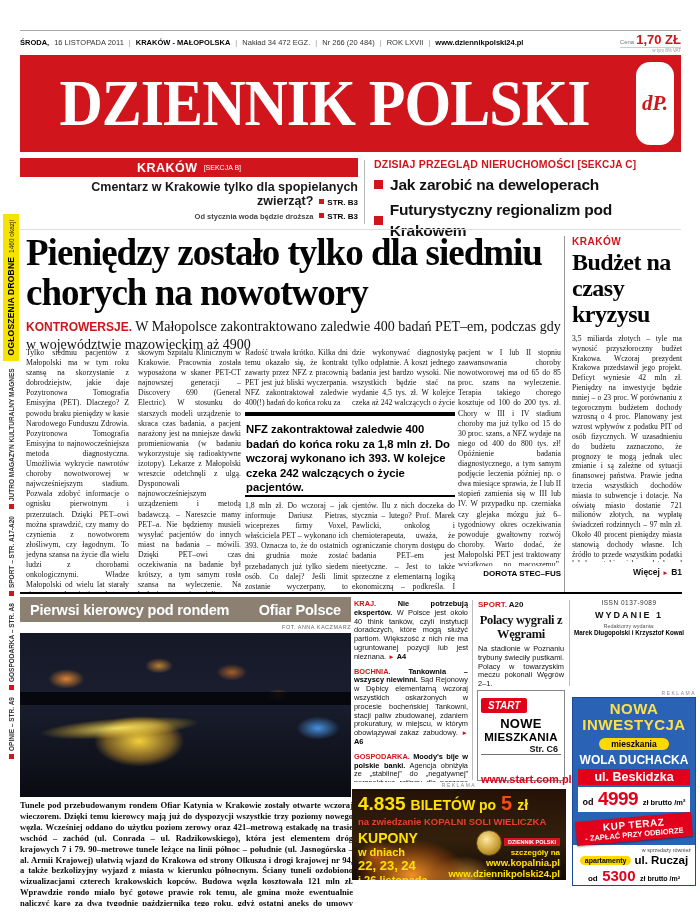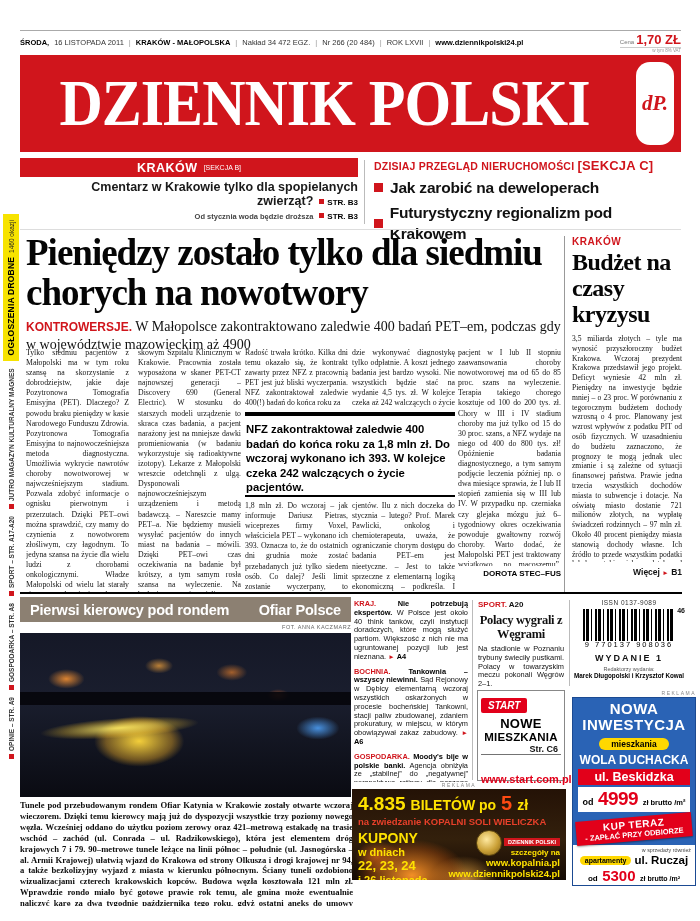--- a/index.html
+++ b/index.html
@@ -31,21 +31,21 @@
   .teaser-left .bar .nm { font-weight:bold; font-size:12.5px; letter-spacing:.5px; }
   .teaser-left .bar .tag { font-size:7px; }
   .teaser-left .hl { margin-top:3px; text-align:right; font-weight:bold; font-size:12.5px; line-height:14px; color:#1a1a1a; width:280px; margin-left:auto; }
   .teaser-left .sub { margin-top:2px; text-align:right; font-weight:bold; font-size:7.5px; color:#444; }
   .pageref { font-weight:bold; font-size:8px; color:#000; }
   .sq { display:inline-block; width:5px; height:5px; background:#d0151c; margin:0 3px 1px 6px; }
   .sq.big { width:9px; height:9px; margin:0 7px 0 0; }
   .teaser-divider { position:absolute; left:364px; top:160px; width:1px; height:64px; background:#bbb; }
   .teaser-right { position:absolute; left:374px; top:158px; width:307px; }
   .teaser-right .kicker { color:#d0151c; font-weight:bold; font-size:10.5px; letter-spacing:.2px; }
-  .teaser-right .kicker .tag { font-size:13px; }
+  .teaser-right .kicker .tag { font-size:10px; }
   .teaser-right .item { font-weight:bold; font-size:15.5px; line-height:21px; color:#111; letter-spacing:-.2px; display:flex; align-items:center; margin-top:4px; }
   .rule-light { position:absolute; left:20px; right:19px; top:229px; height:1px; background:#ddd; }
 
   
   .side-strip { position:absolute; left:2px; top:234px; width:18px; height:674px; overflow:visible; }
   .strip-rotor { position:absolute; left:0; top:674px; width:674px; height:18px; transform:rotate(-90deg); transform-origin:0 0;
                  display:flex; align-items:center; gap:7px; white-space:nowrap; }
   .strip-rotor .spacer { width:142px; flex:none; }
   .strip-nav { font-size:6.5px; font-weight:bold; color:#333; display:flex; align-items:center; gap:3px; }
   .strip-nav .sq { margin:0; }
@@ -166,21 +166,21 @@
   .adw-kupony .k4 { font-size:11px; font-weight:bold; }
   .adw-right { text-align:right; position:relative; }
   .adw-emblem { position:absolute; right:58px; top:0px; width:26px; height:26px; border-radius:50%;
                 background:radial-gradient(circle at 40% 35%, #ffe9a0, #caa036 55%, #7a5a14 100%); border:1px solid #5d4610; }
   .adw-brand { display:inline-block; background:#d0151c; color:#fff; font-weight:bold; font-size:5.5px; padding:1px 4px; margin-bottom:2px; }
   .adw-d1 { font-size:8px; font-weight:bold; }
   .adw-d2, .adw-d3 { font-size:9.5px; font-weight:bold; }
 
   .ad-armada { position:absolute; left:572px; top:697px; width:124px; height:189px; background:#2a63b5; border:1px solid #1b4a92;
                text-align:center; overflow:hidden; }
-  .ada-t { color:#ffffff; font-weight:bold; font-size:15px; line-height:16px; letter-spacing:.5px; margin-top:3px; }
+  .ada-t { color:#fde047; font-weight:bold; font-size:15px; line-height:16px; letter-spacing:.5px; margin-top:3px; }
   .ada-pill { display:inline-block; background:#ffd800; color:#000; font-weight:bold; font-size:8.5px; padding:1px 12px; border-radius:9px; margin-top:2px; }
   .ada-loc { color:#fff; font-weight:bold; font-size:12px; margin-top:2px; }
   .ada-street { background:#e2001a; color:#fff; font-weight:bold; font-size:12.5px; margin:2px 5px 0; padding:1px 0; }
   .ada-price { background:#fff; margin:2px 5px 0; padding:1px 0 2px; white-space:nowrap; }
   .ada-price .od { font-weight:bold; font-size:9px; color:#000; }
   .ada-price .num { font-weight:bold; font-size:19px; color:#e2001a; letter-spacing:-.5px; }
   .ada-price .suf { font-weight:bold; font-size:7.5px; color:#000; }
   .ada-ribbon { background:#e2001a; color:#fff; margin:5px 3px 2px; padding:2px 0; transform:rotate(-5deg);
                 box-shadow:0 1px 2px rgba(0,0,0,.4); }
   .ada-ribbon .r1 { font-weight:bold; font-size:10px; letter-spacing:.5px; }
@@ -347,25 +347,20 @@
       <span class="red">SPORT.</span>
       <span>A20</span>
     </div>
     <h3>Polacy wygrali z Węgrami</h3>
     <div class="bd">Na stadionie w Poznaniu trybuny świeciły pustkami. Polacy w towarzyskim meczu pokonali Węgrów 2–1.</div>
   </div>
   <div class="vrule-b"></div>
 
   <div class="issue">
     <div class="issn">ISSN 0137-9089</div>
-    <div class="barcode-wrap">
-      <div class="barcode"></div>
-      <div class="barcode-extra">46</div>
-      <div class="barcode-digits">9 770137 908036</div>
-    </div>
     <div class="edition">WYDANIE 1</div>
     <div class="edlbl">Redaktorzy wydania:</div>
     <div class="ednames">Marek Długopolski i Krzysztof Kowal</div>
   </div>
 
   <div class="reklama rk1">REKLAMA</div>
   <div class="reklama rk2">REKLAMA</div>
 
   <div class="ad-start">
     <div style="text-align:left"><span class="logo">START</span></div>

